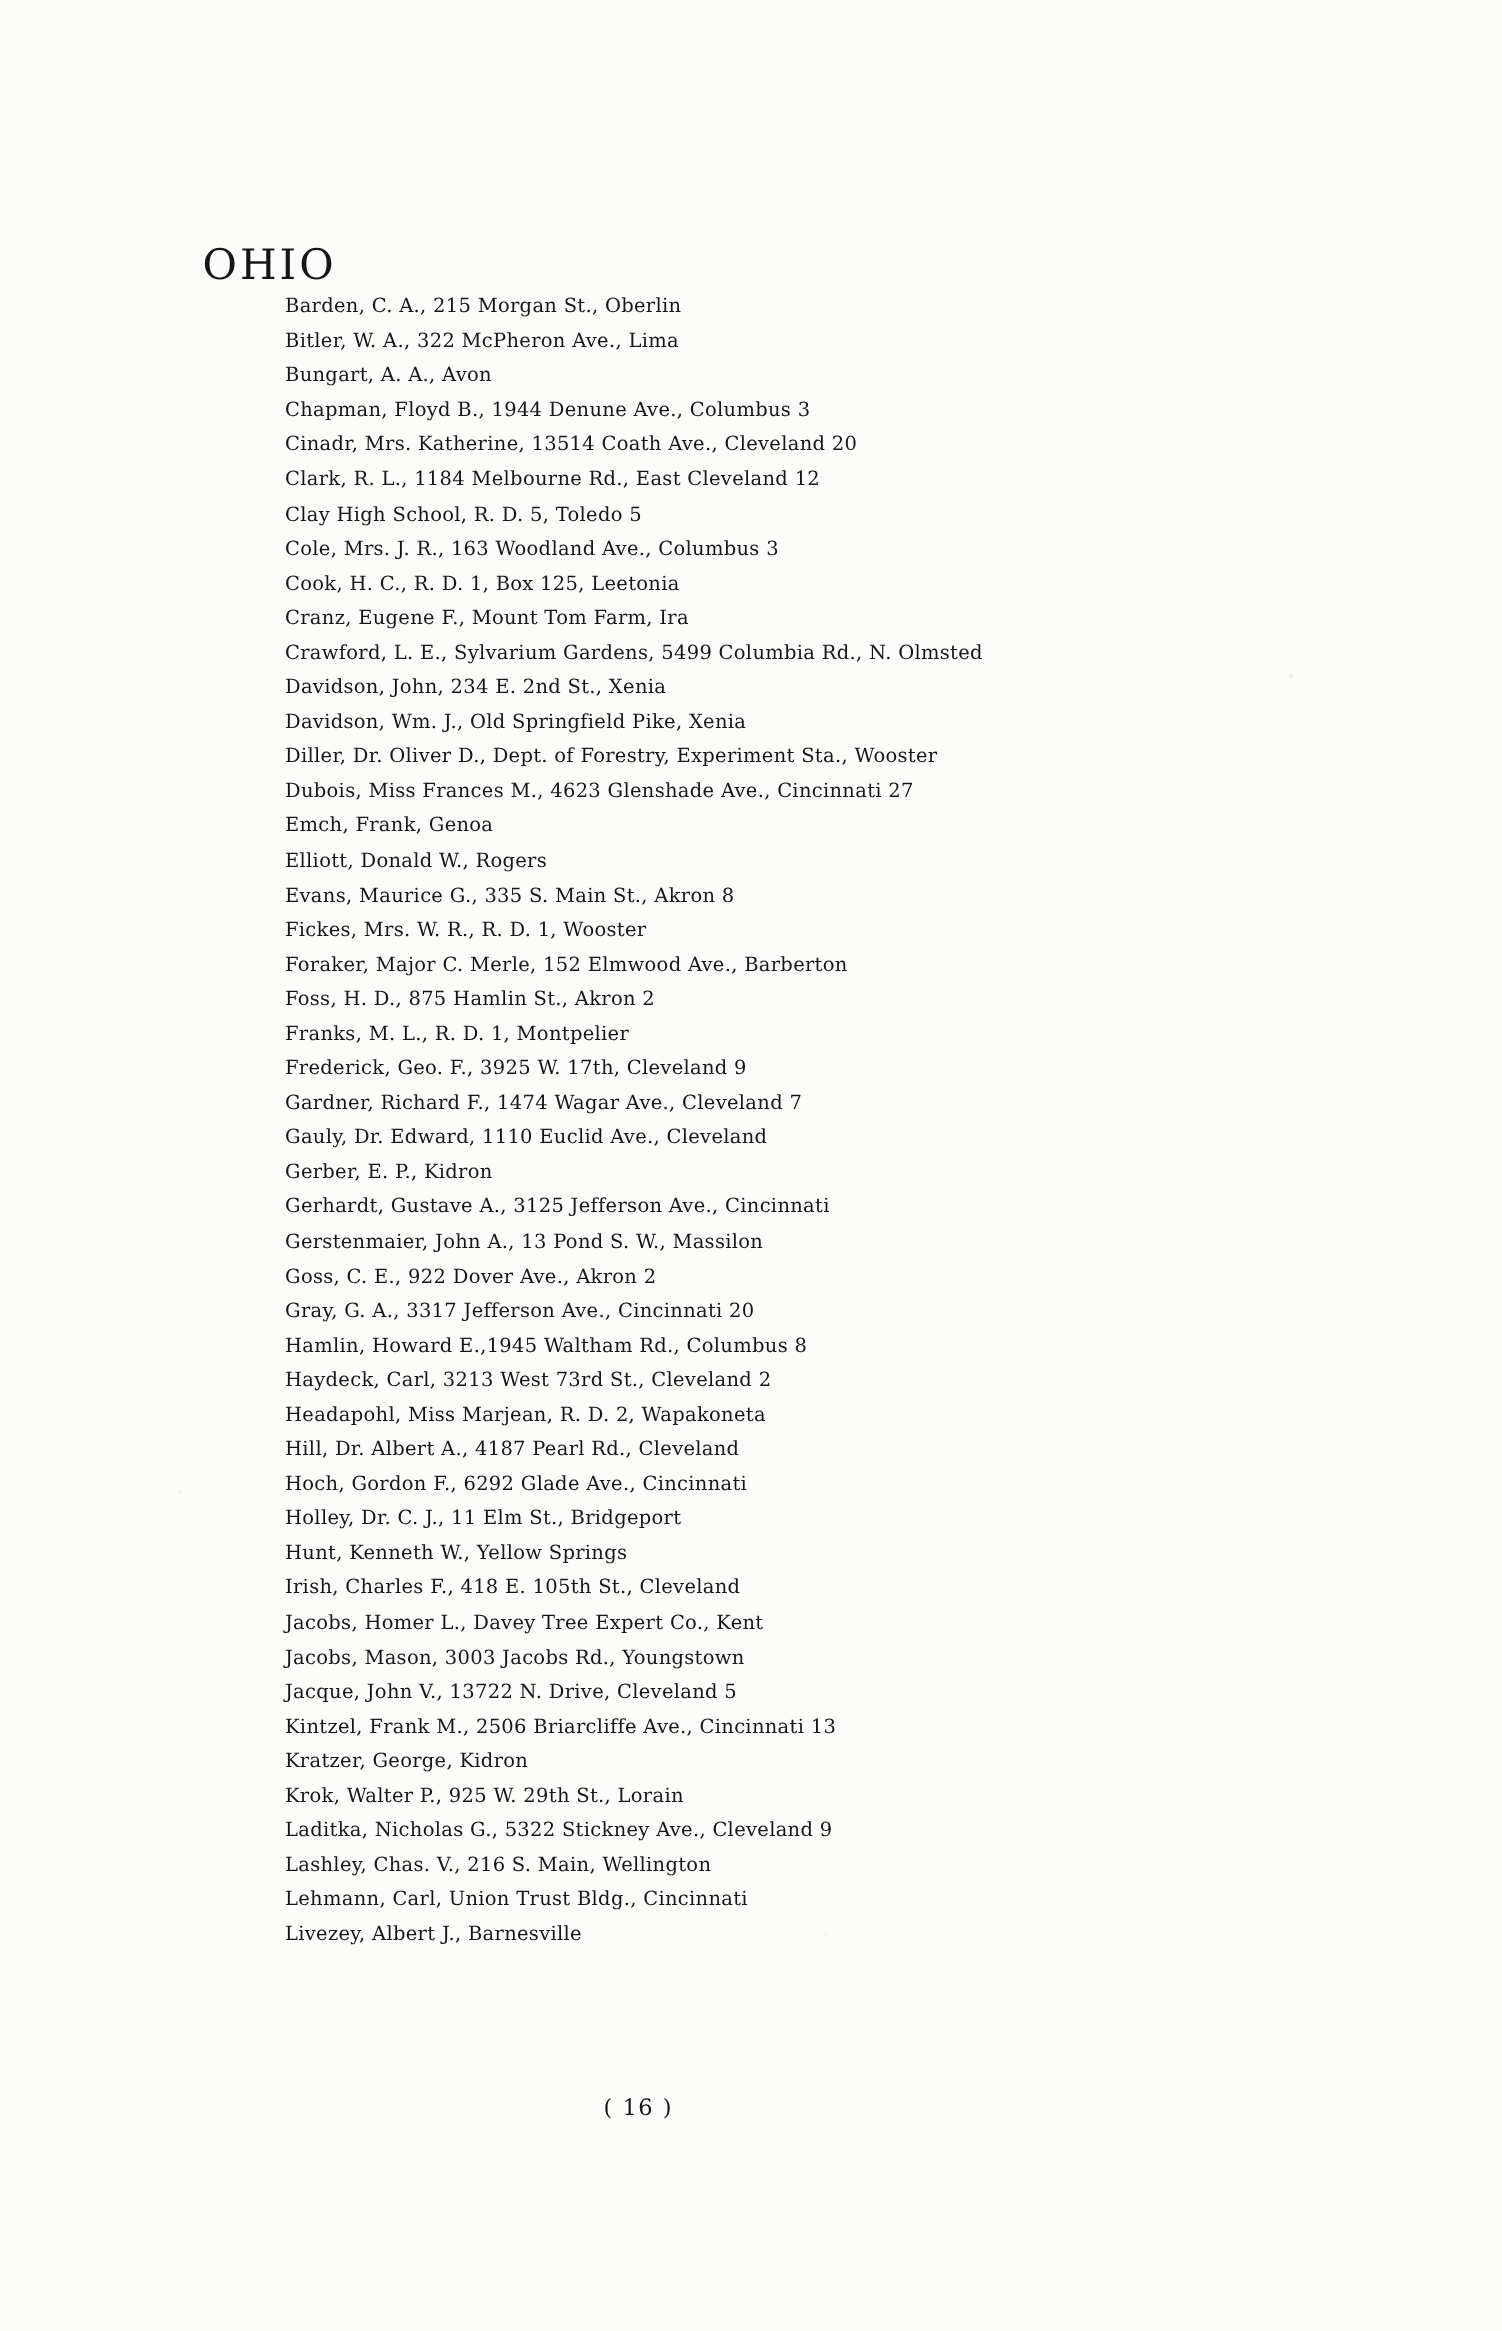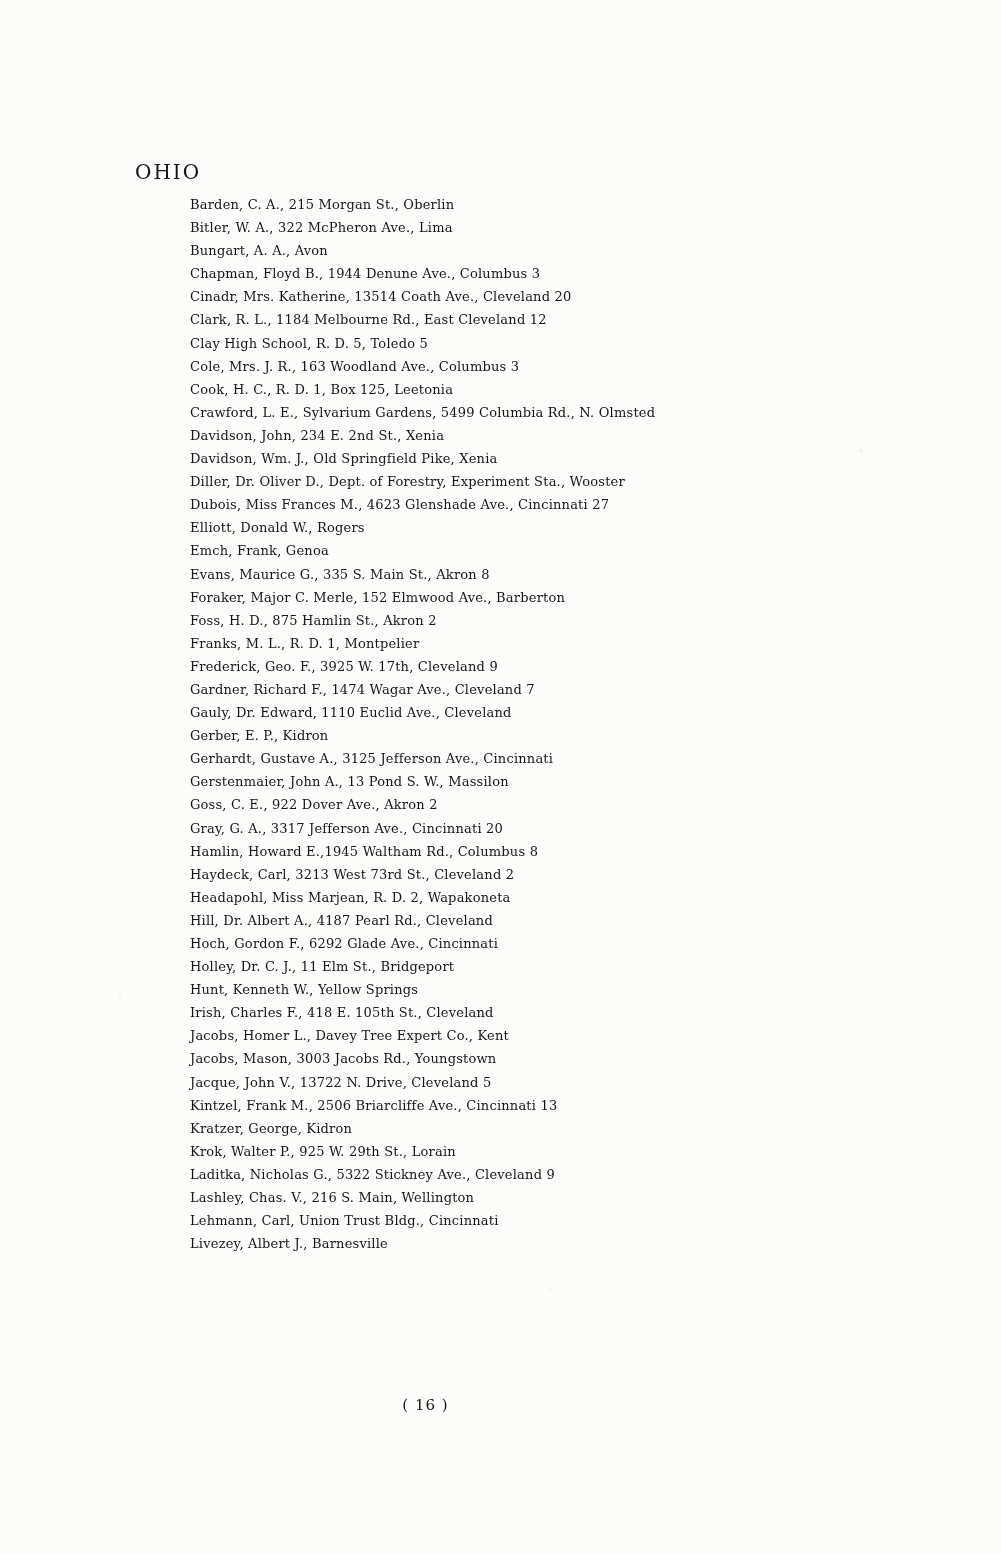--- a/index.html
+++ b/index.html
@@ -23,21 +23,21 @@
     background:
       radial-gradient(circle at 86% 29%, rgba(0,0,0,0.05) 0 1px, transparent 2px),
       radial-gradient(circle at 12% 64%, rgba(0,0,0,0.04) 0 1px, transparent 2px),
       radial-gradient(circle at 55% 83%, rgba(0,0,0,0.04) 0 1px, transparent 2px);
     pointer-events: none;
   }
   .page-heading {
     position: absolute;
     left: 135px;
     top: 160px;
-    font-size: 20px;
+    font-size: 28px;
     letter-spacing: 2px;
     font-weight: normal;
     margin: 0;
   }
   .entries {
     position: absolute;
     left: 190px;
     top: 193px;
   }
   .entry {
@@ -66,28 +66,30 @@
   <div class="entries">
       <div class="entry">Barden, C. A., 215 Morgan St., Oberlin</div>
       <div class="entry">Bitler, W. A., 322 McPheron Ave., Lima</div>
       <div class="entry">Bungart, A. A., Avon</div>
       <div class="entry">Chapman, Floyd B., 1944 Denune Ave., Columbus 3</div>
       <div class="entry">Cinadr, Mrs. Katherine, 13514 Coath Ave., Cleveland 20</div>
       <div class="entry">Clark, R. L., 1184 Melbourne Rd., East Cleveland 12</div>
       <div class="entry">Clay High School, R. D. 5, Toledo 5</div>
       <div class="entry">Cole, Mrs. J. R., 163 Woodland Ave., Columbus 3</div>
       <div class="entry">Cook, H. C., R. D. 1, Box 125, Leetonia</div>
+      <div class="entry">Cranz, Eugene F., Mount Tom Farm, Ira</div>
       <div class="entry">Crawford, L. E., Sylvarium Gardens, 5499 Columbia Rd., N. Olmsted</div>
       <div class="entry">Davidson, John, 234 E. 2nd St., Xenia</div>
       <div class="entry">Davidson, Wm. J., Old Springfield Pike, Xenia</div>
       <div class="entry">Diller, Dr. Oliver D., Dept. of Forestry, Experiment Sta., Wooster</div>
       <div class="entry">Dubois, Miss Frances M., 4623 Glenshade Ave., Cincinnati 27</div>
+      <div class="entry">Emch, Frank, Genoa</div>
       <div class="entry">Elliott, Donald W., Rogers</div>
-      <div class="entry">Emch, Frank, Genoa</div>
       <div class="entry">Evans, Maurice G., 335 S. Main St., Akron 8</div>
+      <div class="entry">Fickes, Mrs. W. R., R. D. 1, Wooster</div>
       <div class="entry">Foraker, Major C. Merle, 152 Elmwood Ave., Barberton</div>
       <div class="entry">Foss, H. D., 875 Hamlin St., Akron 2</div>
       <div class="entry">Franks, M. L., R. D. 1, Montpelier</div>
       <div class="entry">Frederick, Geo. F., 3925 W. 17th, Cleveland 9</div>
       <div class="entry">Gardner, Richard F., 1474 Wagar Ave., Cleveland 7</div>
       <div class="entry">Gauly, Dr. Edward, 1110 Euclid Ave., Cleveland</div>
       <div class="entry">Gerber, E. P., Kidron</div>
       <div class="entry">Gerhardt, Gustave A., 3125 Jefferson Ave., Cincinnati</div>
       <div class="entry">Gerstenmaier, John A., 13 Pond S. W., Massilon</div>
       <div class="entry">Goss, C. E., 922 Dover Ave., Akron 2</div>

